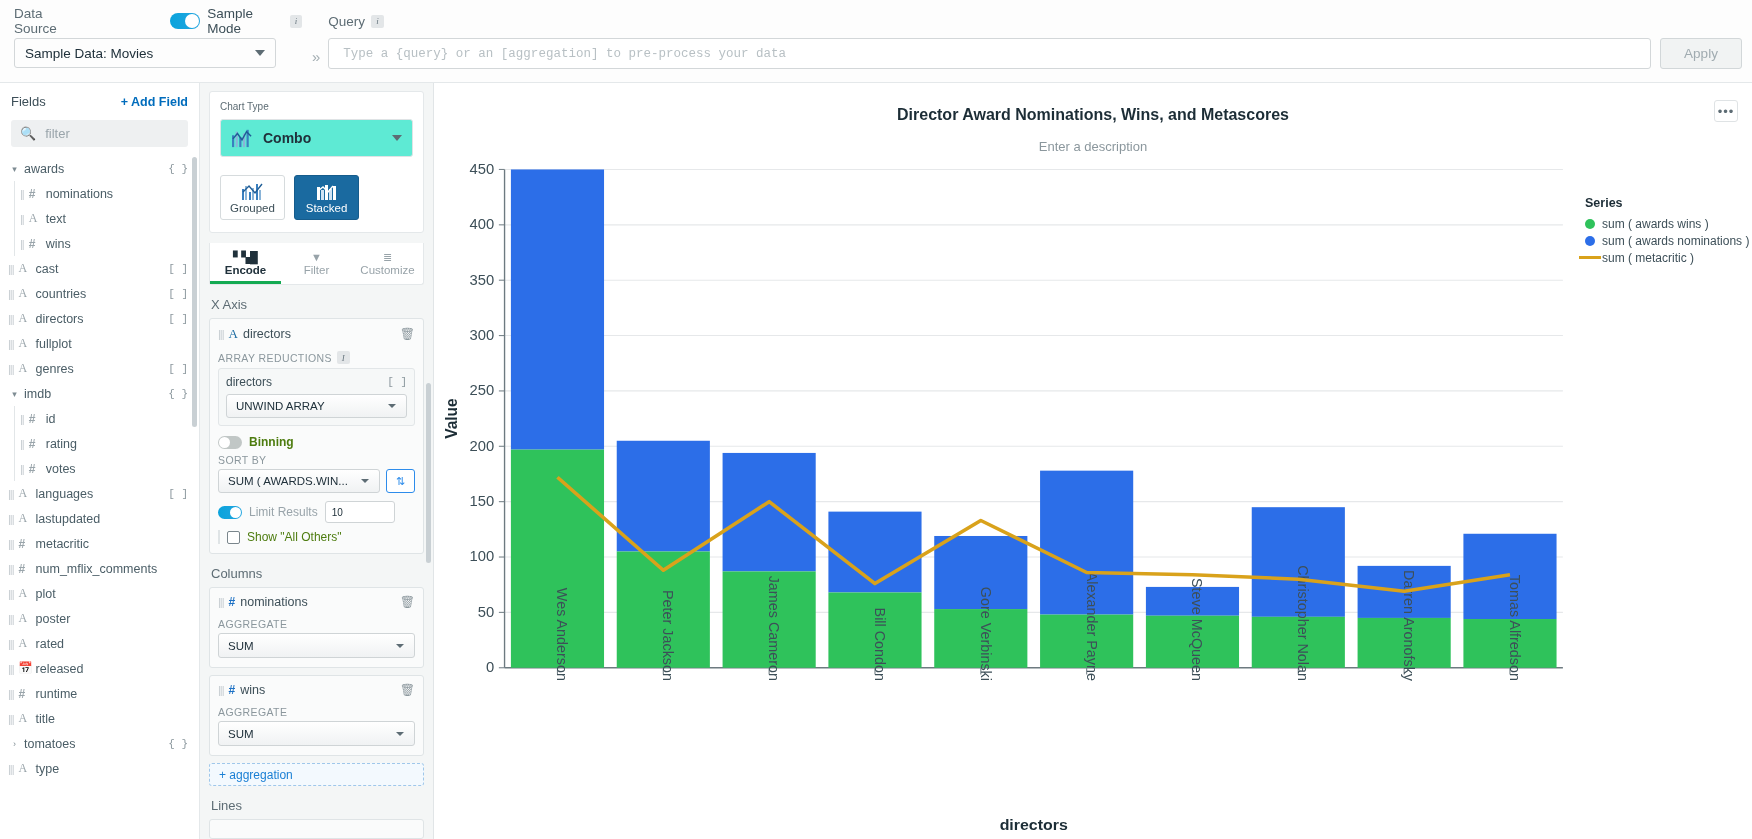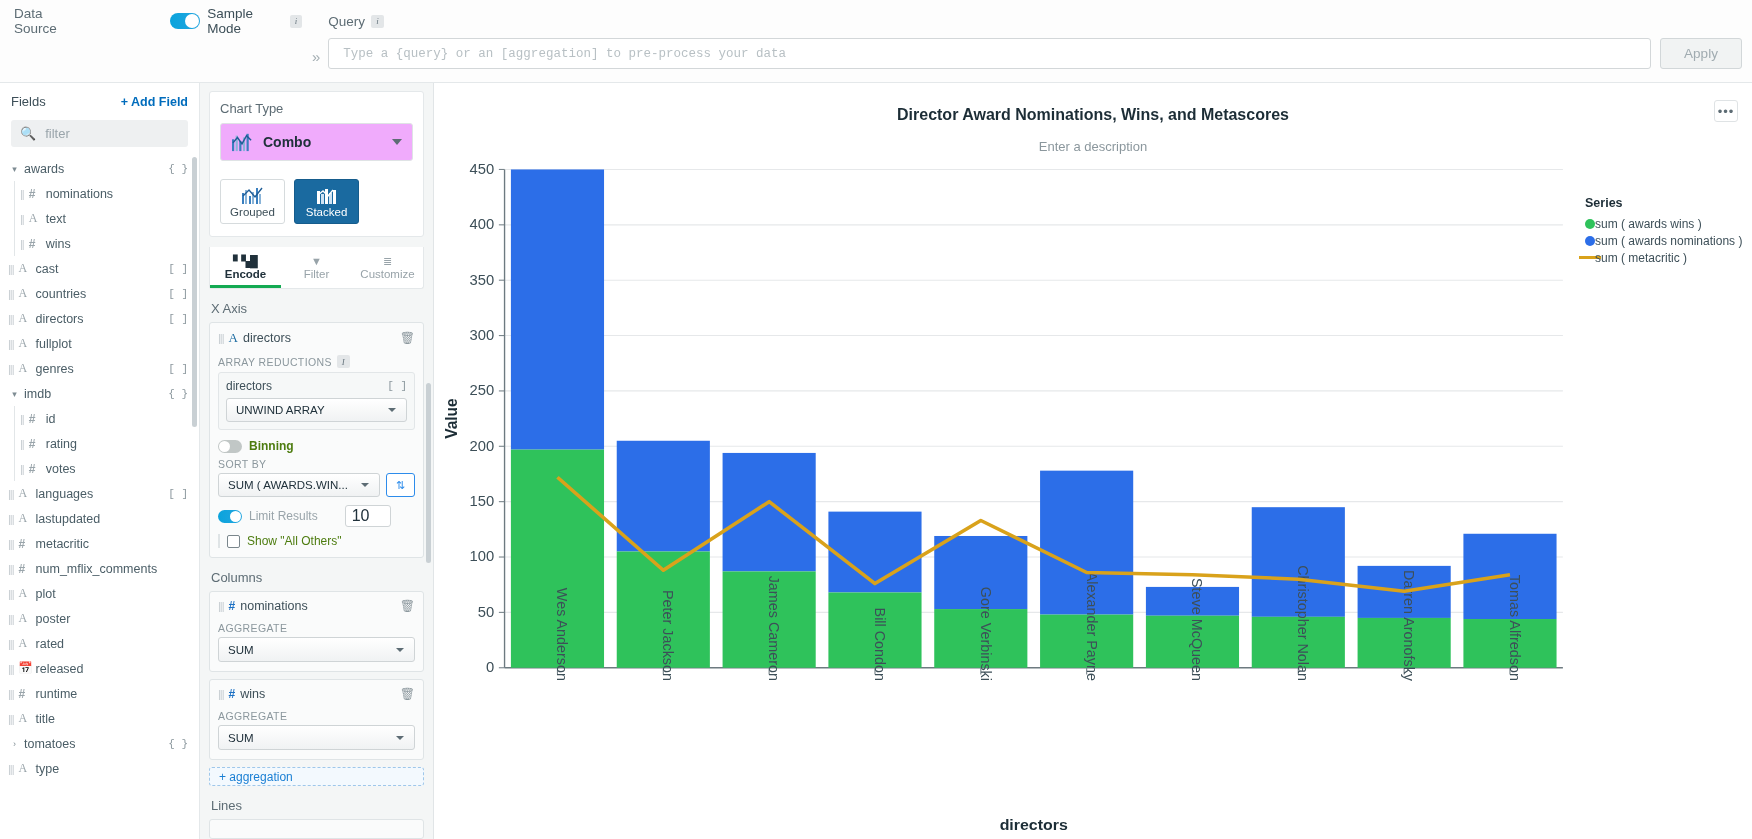--- a/index.html
+++ b/index.html
@@ -153,24 +153,24 @@
     background: #f4f6f6;
     border-right: 1px solid #e1e5e7;
     display: flex; flex-direction: column;
     position: relative; overflow: hidden;
     padding: 8px 9px 0 9px;
   }
   .card {
     background: #fff; border: 1px solid #e4e8ea; border-radius: 3px;
     padding: 9px 10px 12px 10px;
   }
-  .card-label { font-size: 13px; color: #5d6c74; margin-bottom: 7px; }
+  .card-label { font-size: 10px; color: #5d6c74; margin-bottom: 7px; }
   .charttype-select {
     height: 38px; border: 1px solid #dfe3e5; border-radius: 3px;
-    background: #f0abfc; display: flex; align-items: center; gap: 10px;
+    background: #5eead4; display: flex; align-items: center; gap: 10px;
     padding: 0 10px; position: relative; font-size: 14px; color: #20313b; font-weight: bold;
   }
   .combo-icon { width: 22px; height: 20px; display: block; }
   .seg-row { display: flex; gap: 9px; margin-top: 18px; }
   .seg-btn {
     width: 65px; height: 45px; border-radius: 3px;
     border: 1px solid #d6dbdd; background: #fff;
     display: flex; flex-direction: column; align-items: center; justify-content: center;
     gap: 1px; font-size: 11.5px; color: #3d4f58;
   }
@@ -230,24 +230,23 @@
   .small-txt.muted { color: #99a4aa; }
   .sort-row { display: flex; gap: 6px; margin-top: 3px; align-items: center; }
   .sort-dd { flex: 1; }
   .sort-btn {
     width: 29px; height: 24px; border: 1px solid #2d8ceb; border-radius: 3px;
     background: #fff; color: #2d8ceb; font-size: 11px;
     display: flex; align-items: center; justify-content: center;
   }
   .limit-row { display: flex; align-items: center; gap: 7px; margin-top: 8px; }
   .limit-input {
-    width: 46px; height: 22px; border: 1px solid #cfd4d6; border-radius: 3px;
-    background: #fff; font-size: 16px; color: #20313b; padding: 0 6px;
+    width: 70px; height: 22px; border: 1px solid #cfd4d6; border-radius: 3px;
+    background: #fff; font-size: 10px; color: #20313b; padding: 0 6px;
     font-family: "Liberation Sans", sans-serif;
-    margin-left: 20px;
   }
   .checkrow { display: flex; align-items: center; gap: 7px; margin-top: 7px; padding-left: 7px; border-left: 2px solid #dfe4e6; }
   .chk { width: 13px; height: 13px; border: 1.5px solid #7a868c; border-radius: 2px; background: #fff; }
   .add-agg {
     margin-top: 7px; height: 24px;
     border: 1px dashed #9fc7ea; border-radius: 3px; background: #f3f9fe;
     display: flex; align-items: center; padding: 0 9px;
     color: #1a7fd4; font-size: 12px;
   }
   .config-scrollbar {
@@ -270,38 +269,42 @@
     text-align: center; margin-top: 23px;
     font-size: 16px; font-weight: bold; color: #1c2d36;
   }
   .chart-desc { text-align: center; margin-top: 15px; font-size: 13px; color: #8b979d; }
   .chart-body { flex: 1; display: flex; position: relative; min-height: 0; }
   .plot-wrap { flex: 1; position: relative; min-width: 0; }
   .legend {
     width: 180px; flex: 0 0 180px; padding-top: 42px; padding-left: 13px;
   }
   .legend-title { font-size: 12.5px; font-weight: bold; color: #1c2d36; margin-bottom: 5px; }
-  .legend-item { display: flex; align-items: center; height: 17px; font-size: 12px; color: #3d4f58; }
+  .legend-item { display: flex; align-items: center; gap: 7px; height: 17px; font-size: 12px; color: #3d4f58; }
   .legend-dot { width: 10px; height: 10px; border-radius: 50%; flex: 0 0 10px; }
   .legend-line { width: 22px; height: 3px; flex: 0 0 22px; margin-left: -6px; margin-right: -6px; }
 </style>
 </head>
 <body>
 
 <div class="app">
 
   <div class="topbar">
     <div class="ds-block">
       <div class="ds-row">
         <span class="ds-label">Data Source</span>
         <div class="toggle">
             <div class="knob"></div>
           </div>
         <span class="sample-mode-text">Sample Mode</span>
         <span class="info-badge">i</span>
+      </div>
+      <div class="select-box">
+        <span>Sample Data: Movies</span>
+        <span class="caret-down"></span>
       </div>
     </div>
 
     <span class="chev-right">»</span>
 
     <div class="query-block">
       <div class="query-label-row">
         <span class="ds-label">Query</span>
         <span class="info-badge">i</span>
       </div>

